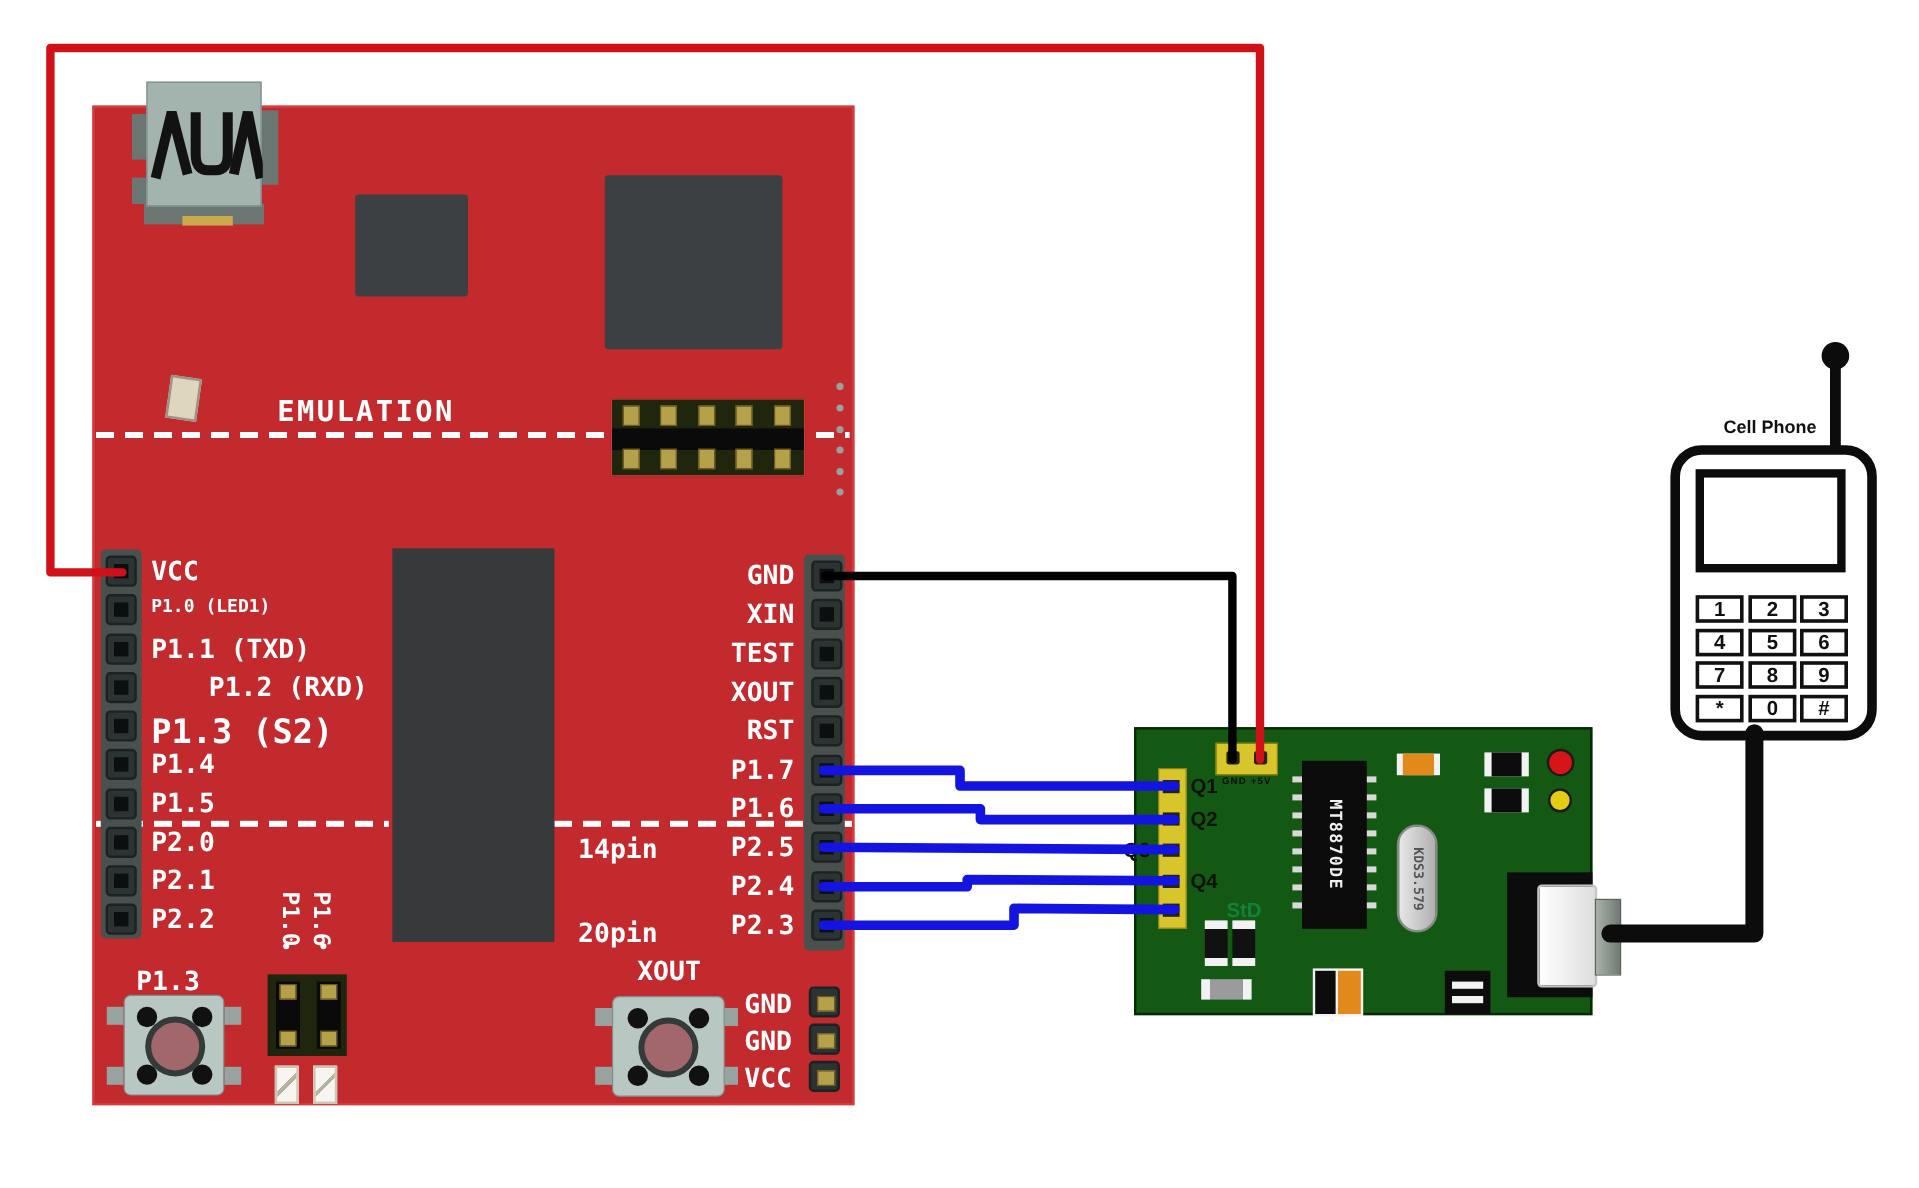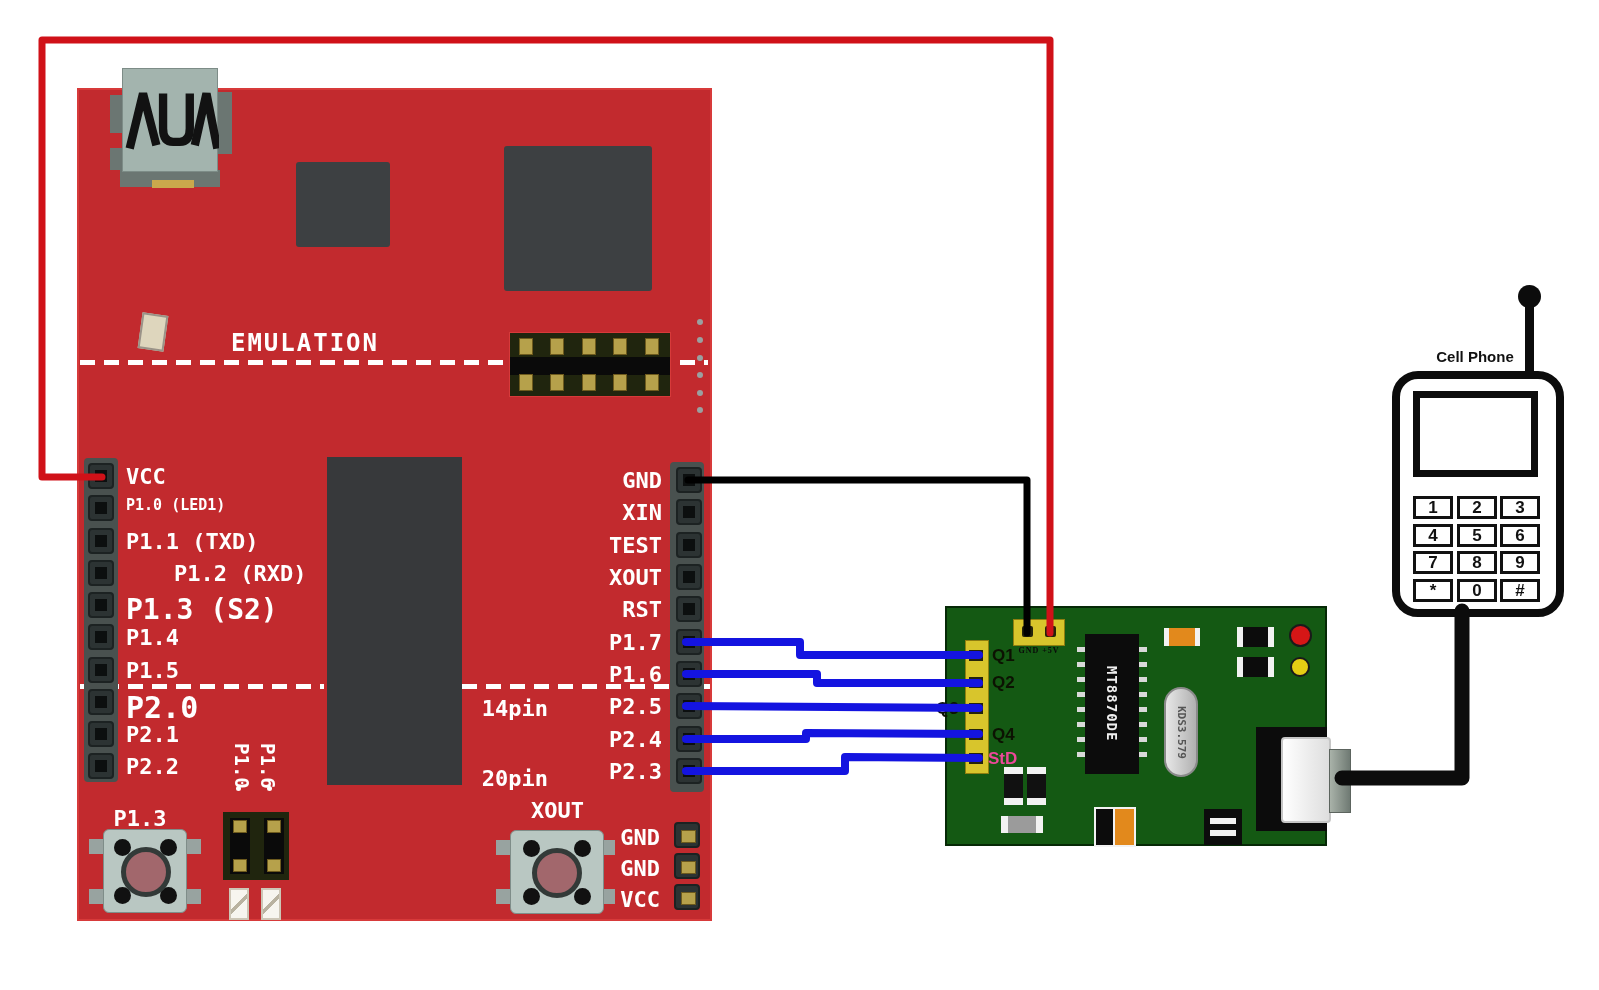--- a/index.html
+++ b/index.html
@@ -120,21 +120,21 @@
   <div class="abs pad" style="left:88px;top:753px;">
       <span class="in"></span>
     </div>
   <div class="abs silk" style="left:126px;top:464px;font-size:22px;">VCC</div>
   <div class="abs silk" style="left:126px;top:496px;font-size:15px;">P1.0 (LED1)</div>
   <div class="abs silk" style="left:126px;top:529px;font-size:22px;">P1.1 (TXD)</div>
   <div class="abs silk" style="left:126px;top:561px;font-size:22px;margin-left:48px;">P1.2 (RXD)</div>
   <div class="abs silk" style="left:126px;top:593px;font-size:28px;">P1.3 (S2)</div>
   <div class="abs silk" style="left:126px;top:625px;font-size:22px;">P1.4</div>
   <div class="abs silk" style="left:126px;top:658px;font-size:22px;">P1.5</div>
-  <div class="abs silk" style="left:126px;top:690px;font-size:30px;text-align:center;">P2.0</div>
+  <div class="abs silk" style="left:126px;top:690px;font-size:22px;text-align:center;">P2.0</div>
   <div class="abs silk" style="left:126px;top:722px;font-size:22px;">P2.1</div>
   <div class="abs silk" style="left:126px;top:754px;font-size:22px;">P2.2</div>
 
   <div class="abs" style="left:327px;top:457px;width:135px;height:328px;background:#37393b;"></div>
 
   <div class="abs hstrip" style="left:670px;top:462px;width:34px;height:330px;"></div>
   <div class="abs pad" style="left:676px;top:467px;">
       <span class="in"></span>
     </div>
   <div class="abs pad" style="left:676px;top:499px;">
@@ -231,33 +231,33 @@
   <div class="abs pad" style="left:674px;top:884px;">
       <span class="gold"></span>
     </div>
 
   <div class="abs" id="board2"></div>
 
   <div class="abs yellow" style="left:1013px;top:619px;width:52px;height:27px;">
     <div class="abs hole" style="left:8px;top:6px;width:11px;height:11px;border-radius:2px;"></div>
     <div class="abs hole" style="left:31px;top:6px;width:11px;height:11px;border-radius:2px;"></div>
   </div>
-  <div class="abs" style="left:1006px;top:646px;width:66px;font-size:8px;font-weight:bold;color:#0a0a0a;text-align:center;font-family:Liberation Serif, serif;letter-spacing:1px;">GND +5V</div>
+  <div class="abs" style="left:1006px;top:646px;width:66px;font-size:8px;font-weight:bold;color:#0a0a0a;text-align:center;font-family:Liberation Sans, sans-serif;letter-spacing:1px;">GND +5V</div>
 
   <div class="abs yellow" style="left:965px;top:640px;width:24px;height:134px;"></div>
   <div class="abs hole" style="left:969px;top:650px;width:14px;height:11px;"></div>
   <div class="abs hole" style="left:969px;top:677px;width:14px;height:11px;"></div>
   <div class="abs hole" style="left:969px;top:703px;width:14px;height:11px;"></div>
   <div class="abs hole" style="left:969px;top:729px;width:14px;height:11px;"></div>
   <div class="abs hole" style="left:969px;top:753px;width:14px;height:11px;"></div>
   <div class="abs qlabel" style="left:992px;top:646px;">Q1</div>
   <div class="abs qlabel" style="left:992px;top:673px;">Q2</div>
   <div class="abs qlabel" style="left:936px;top:699px;">Q3</div>
   <div class="abs qlabel" style="left:992px;top:725px;">Q4</div>
-  <div class="abs qlabel" style="left:988px;top:749px;color:#ec4899;">StD</div>
+  <div class="abs qlabel" style="left:1022px;top:749px;color:#15803d;">StD</div>
 
   <div class="abs icpin" style="left:1077px;top:647px;"></div>
   <div class="abs icpin" style="left:1077px;top:662px;"></div>
   <div class="abs icpin" style="left:1077px;top:677px;"></div>
   <div class="abs icpin" style="left:1077px;top:692px;"></div>
   <div class="abs icpin" style="left:1077px;top:707px;"></div>
   <div class="abs icpin" style="left:1077px;top:722px;"></div>
   <div class="abs icpin" style="left:1077px;top:737px;"></div>
   <div class="abs icpin" style="left:1077px;top:752px;"></div>
   <div class="abs icpin" style="left:1138px;top:647px;"></div>

